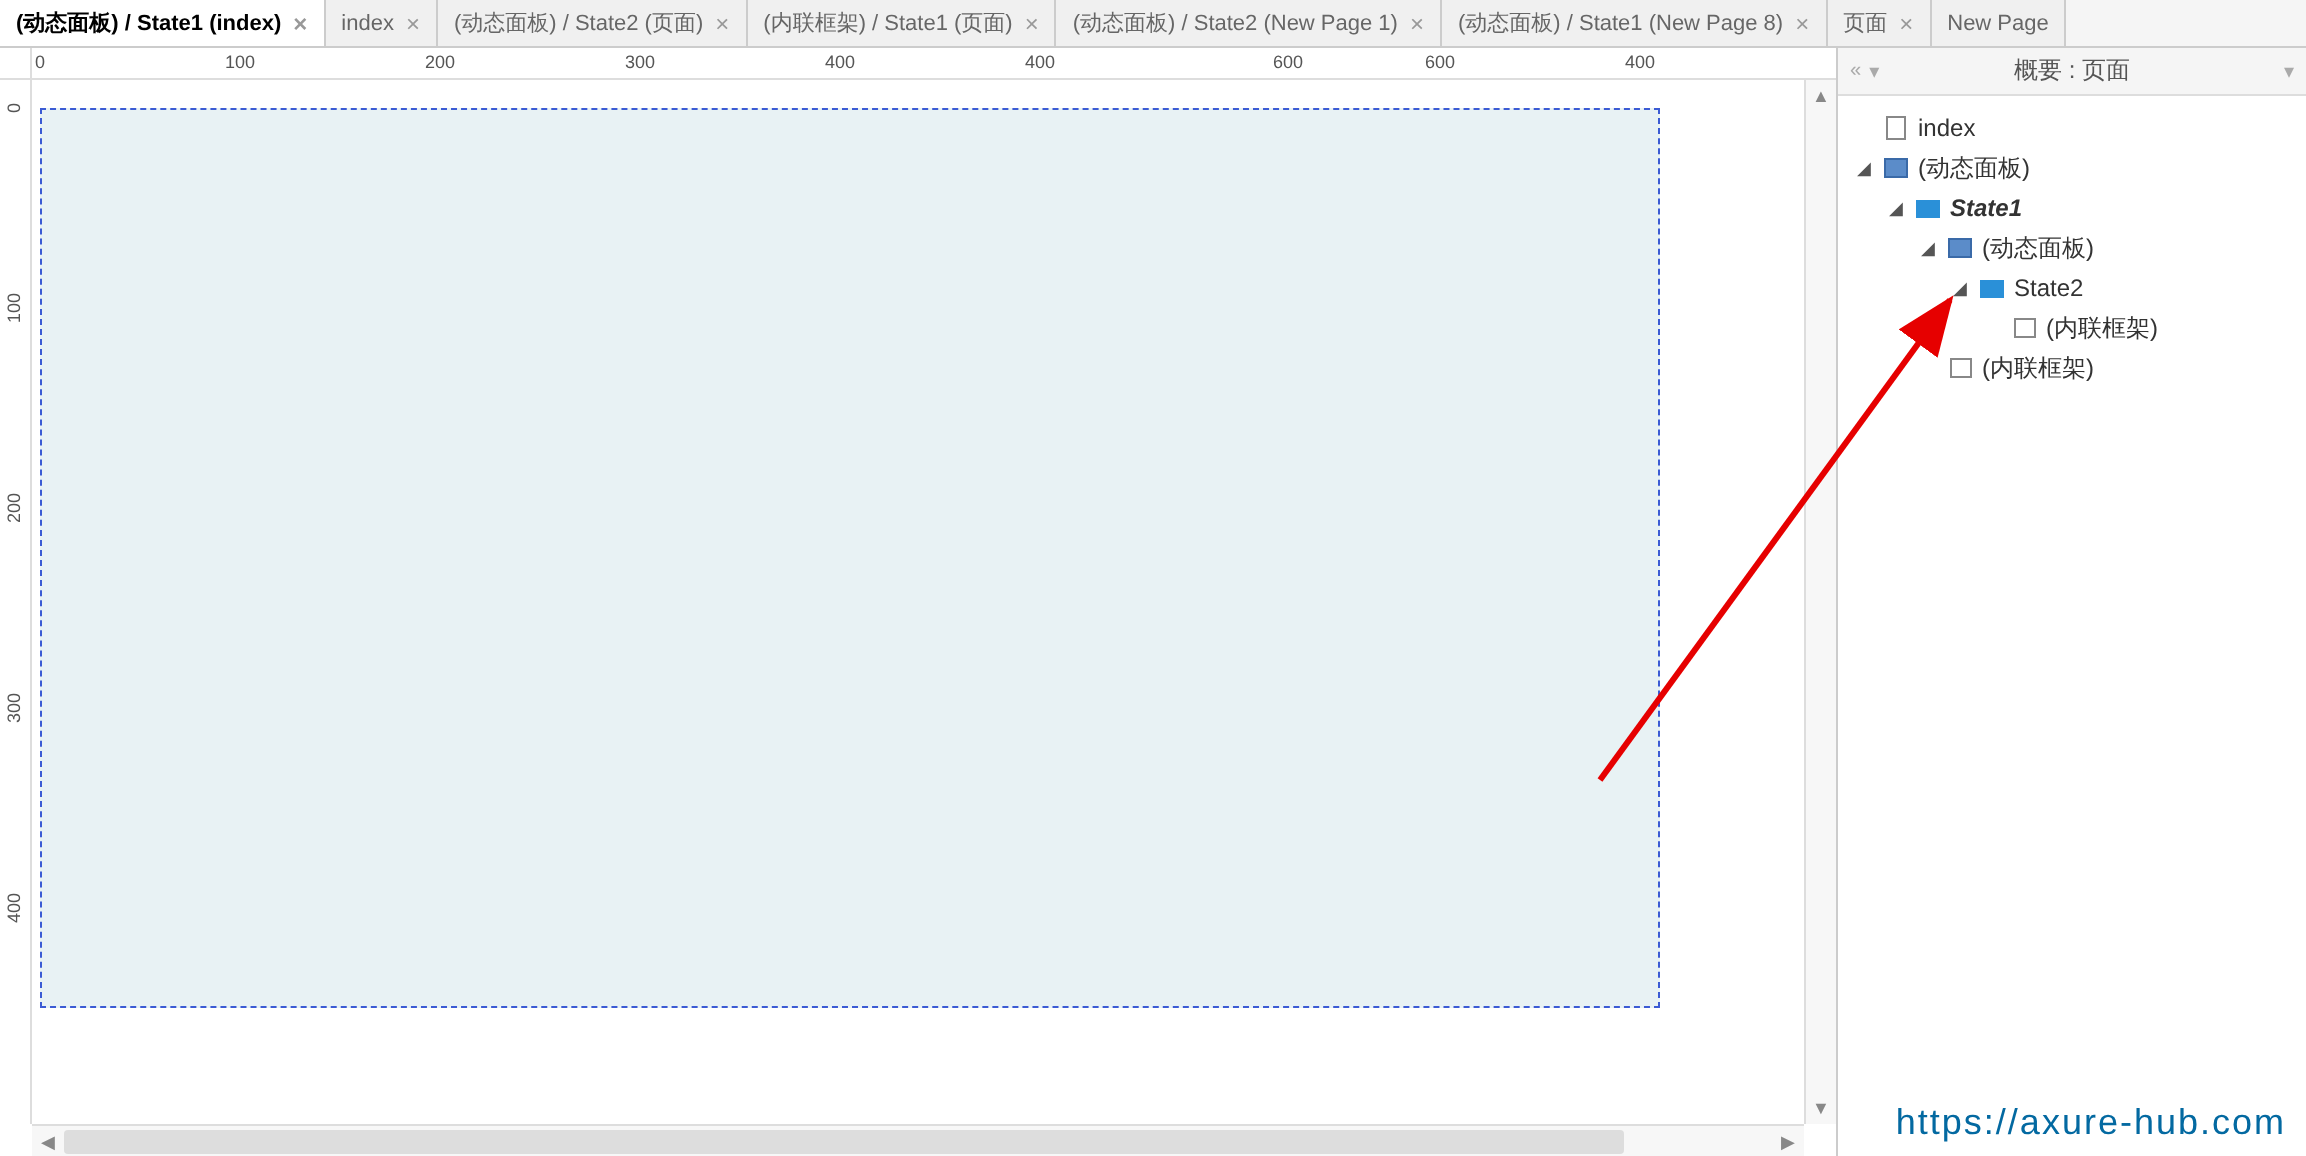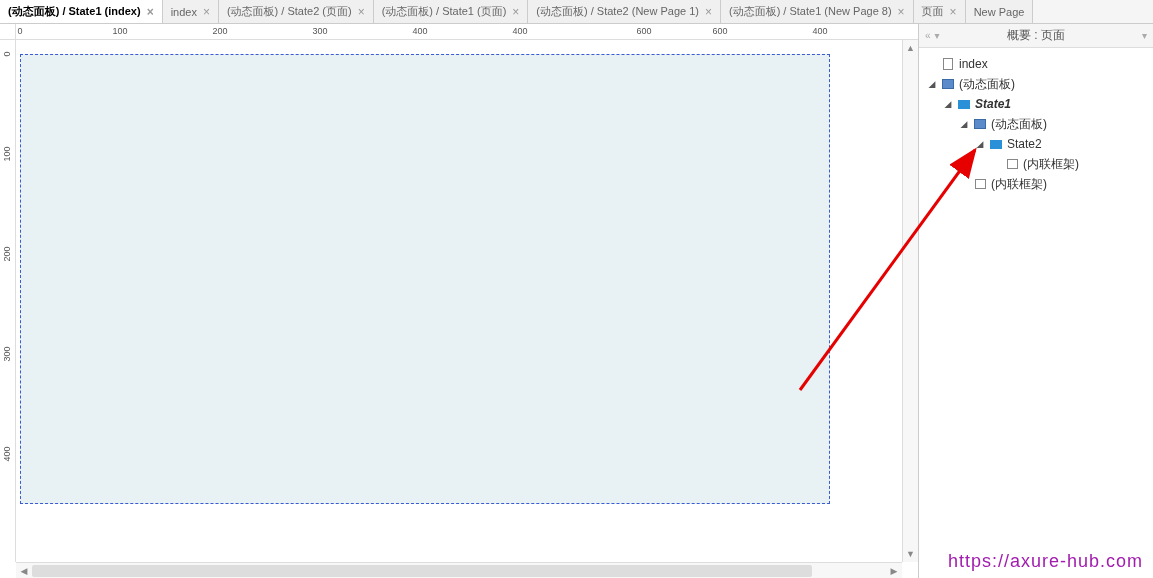--- a/index.html
+++ b/index.html
@@ -265,21 +265,21 @@
   position: absolute;
   pointer-events: none;
   z-index: 50;
 }
 
 
 .watermark {
   position: absolute;
   right: 10px;
   bottom: 6px;
-  color: #a21caf;
+  color: #0369a1;
   font-size: 18px;
   font-family: Arial, sans-serif;
   letter-spacing: 1px;
   z-index: 5;
 }
 </style>
 </head>
 <body>
 
 <div class="tab-bar">
@@ -289,21 +289,21 @@
   </div>
   <div class="tab">
     <span>index</span>
     <span class="tab-close">×</span>
   </div>
   <div class="tab">
     <span>(动态面板) / State2 (页面)</span>
     <span class="tab-close">×</span>
   </div>
   <div class="tab">
-    <span>(动态面板) / State1 (页面)</span>
+    <span>(内联框架) / State1 (页面)</span>
     <span class="tab-close">×</span>
   </div>
   <div class="tab">
     <span>(动态面板) / State2 (New Page 1)</span>
     <span class="tab-close">×</span>
   </div>
   <div class="tab">
     <span>(动态面板) / State1 (New Page 8)</span>
     <span class="tab-close">×</span>
   </div>

